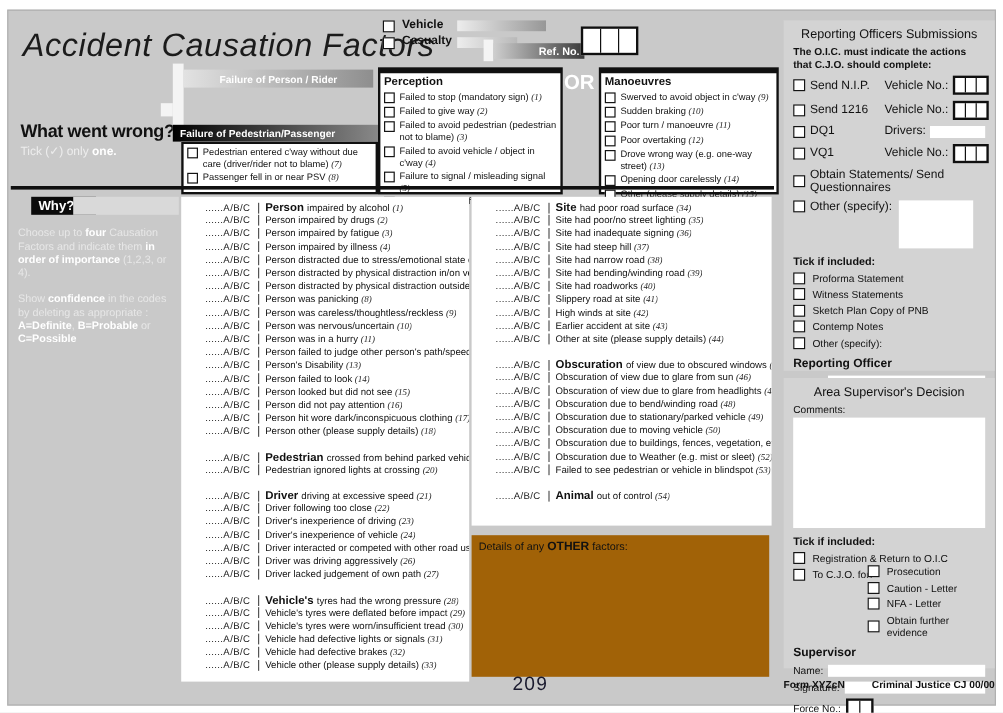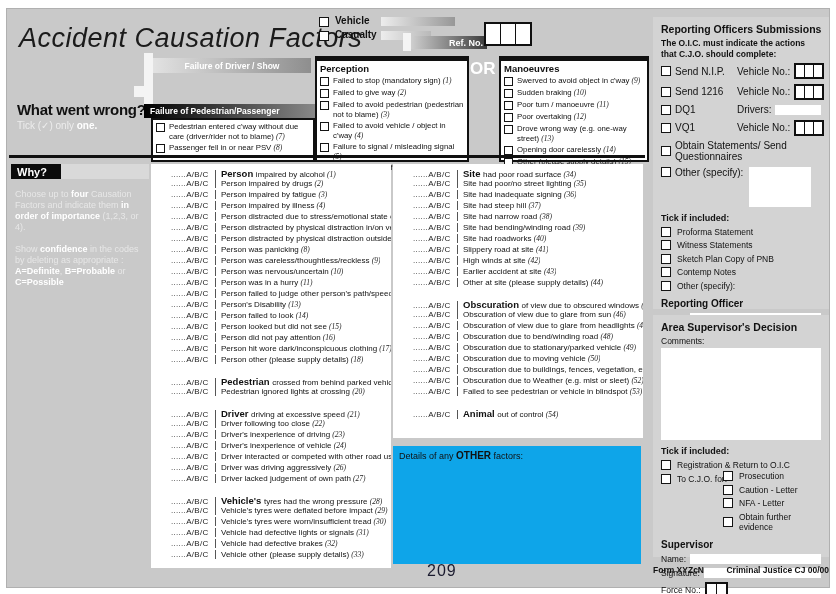--- a/index.html
+++ b/index.html
@@ -51,28 +51,28 @@
   .why-text b{color:#ffffff;}
 
   
   .panel{background:#fff;padding-top:4px;overflow:hidden;}
   .factor-group{margin-bottom:10px;}
   .factor-row{display:flex;align-items:baseline;height:11px;font-size:8px;white-space:nowrap;}
   .factor-code{width:44px;flex:none;color:#222;border-right:1px solid #555;
                padding-left:20px;letter-spacing:0.3px;}
   .factor-text{padding-left:5px;overflow:hidden;}
   .factor-lead{font-size:9.5px;font-weight:bold;}
-  .other-box{background:#0ea5e9;font-size:9px;padding:4px 6px;}
+  .other-box{background:#a16207;font-size:9px;padding:4px 6px;}
   .other-box b{font-size:10px;}
 
   .pagenum{font-size:16px;color:#1a1a2e;letter-spacing:1px;margin-left:20px;}
 
   
   .sbox{background:#d3d3d3;padding:6px 8px;box-sizing:border-box;}
-  .sb-title{font-weight:bold;font-size:10.5px;margin-bottom:3px;white-space:nowrap;}
+  .sb-title{font-weight:normal;font-size:10.5px;margin-bottom:3px;white-space:nowrap;text-align:center;}
   .sb-intro{font-weight:bold;font-size:8.5px;line-height:10.5px;margin-bottom:4px;}
   .srow{display:flex;align-items:center;gap:4px;font-size:10px;margin-bottom:4.5px;}
   .srow .lbl{width:58px;flex:none;}
   .srow .fld{white-space:nowrap;}
   .wfield{background:#fff;height:10px;flex:1;}
   .tick-title{font-weight:bold;font-size:9px;margin:6px 0 4px 0;}
   .trow{display:flex;align-items:center;gap:6px;font-size:8.5px;margin-bottom:3.5px;}
   .off-title{font-weight:bold;font-size:10px;margin:7px 0 4px 0;}
   .frow{display:flex;align-items:center;gap:4px;font-size:8.5px;margin-bottom:4px;}
   .footer{display:flex;justify-content:space-between;font-weight:bold;font-size:8.5px;}
@@ -99,21 +99,21 @@
       <i style="width: 14px; height: 20px;"></i>
       <i style="width: 14px; height: 20px;"></i>
     </span>
 
   <div class="abs www-title" style="left:10px;top:92px;">What went wrong?</div>
   <div class="abs www-sub" style="left:10px;top:111px;" id="wwwSub"><span>Tick (✓) only </span><b>one.</b></div>
 
   <div class="abs conn" style="left:137px;top:44px;width:9px;height:58px;"></div>
   <div class="abs conn" style="left:127px;top:77px;width:10px;height:11px;"></div>
   <div class="abs failbar fb-driver" style="left:146px;top:49px;width:158px;height:15px;">
-    <span>Failure of Driver / Show</span>
+    <span>Failure of Person / Rider</span>
   </div>
   <div class="abs failbar fb-ped" style="left:137px;top:95px;width:167px;height:14px;">
     <span>Failure of Pedestrian/Passenger</span>
   </div>
   <div class="abs wbox" style="left:144px;top:109px;width:160px;height:40px;" id="pedBox">
       <div class="pitem">
         <span class="cb"></span>
         <span>Pedestrian entered c'way without due care (driver/rider not to blame) <i class="num">(7)</i></span>
       </div>
       <div class="pitem">
@@ -183,21 +183,21 @@
         </div>
         <div class="pitem">
           <span class="cb"></span>
           <span>Other (please supply details) <i class="num">(15)</i></span>
         </div>
       </div>
   </div>
 
   <div class="abs divider" style="left:2px;top:146px;width:636px;height:3px;"></div>
 
-  <div class="abs why-tab" style="left:4px;top:155px;width:48px;height:15px;">Why?</div>
+  <div class="abs why-tab" style="left:19px;top:155px;width:48px;height:15px;">Why?</div>
   <div class="abs why-bar" style="left:54px;top:155px;width:88px;height:15px;"></div>
   <div class="abs why-text" style="left:8px;top:180px;width:132px;" id="whyText">
       <p><span>Choose up to </span><b>four</b><span> Causation Factors and indicate them </span><b>in order of importance</b><span> (1,2,3, or 4).</span></p>
       <p><span>Show </span><b>confidence</b><span> in the codes by deleting as appropriate : </span><b>A=Definite</b><span>, </span><b>B=Probable</b><span> or </span><b>C=Possible</b></p>
     </div>
 
   <div class="abs panel" style="left:144px;top:155px;width:240px;height:400px;" id="col1">
       <div class="factor-group">
         <div class="factor-row">
           <span class="factor-code">......A/B/C</span>

